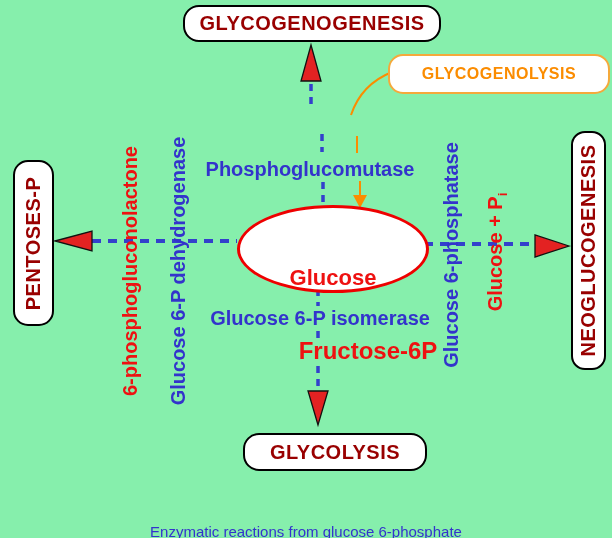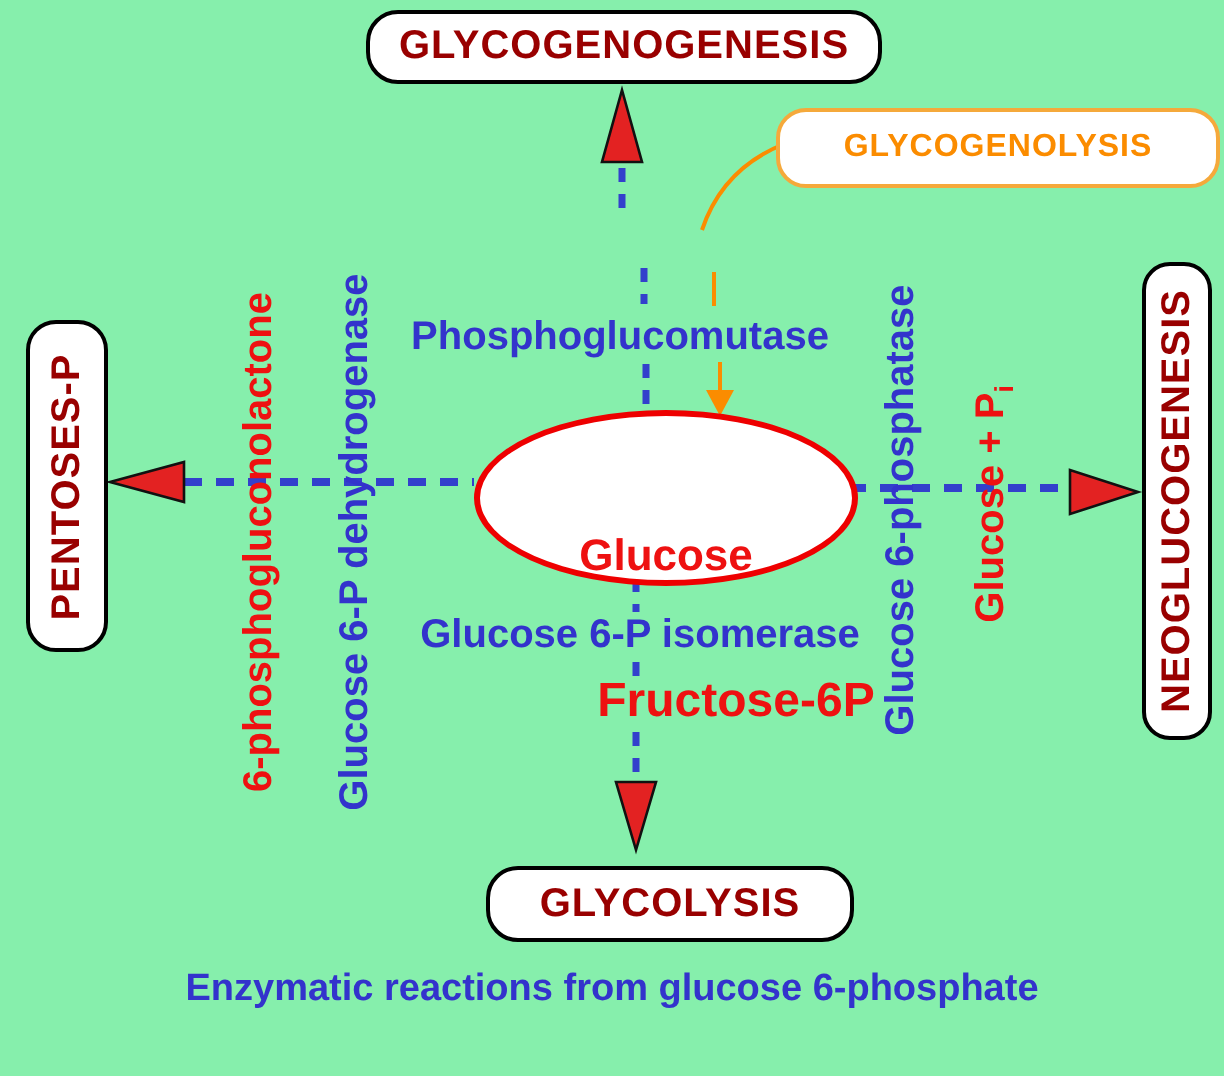--- a/index.html
+++ b/index.html
@@ -40,21 +40,21 @@
     display:flex;flex-direction:column;align-items:center;justify-content:flex-end;
     line-height:1.08;
   }
   #g6p-ellipse span{font-weight:bold;color:#e11;font-size:22px;}
   #glycogenolysis-box{
     position:absolute;left:388px;top:54px;width:218px;height:36px;
     border:2px solid #f5a93b;border-radius:15px;background:#fff;
     display:flex;align-items:center;justify-content:center;
   }
   #glycogenolysis-box .btxt{color:#fb8c00;font-weight:bold;font-size:16px;letter-spacing:.5px;}
-  .caption-en{font-weight:bold;color:#3333cc;font-size:19px;}
+  .caption-en{font-weight:normal;color:#3333cc;font-size:15px;margin-top:36px;}
   .caption-ar{font-weight:bold;color:#3344cc;font-size:15px;}
   .watermark{color:#3a3a3a;font-size:13px;font-weight:normal;}
   svg{position:absolute;left:0;top:0;pointer-events:none;}
   sub{font-size:0.65em;}
 </style>
 </head>
 <body>
 
 <div id="canvas">
 

